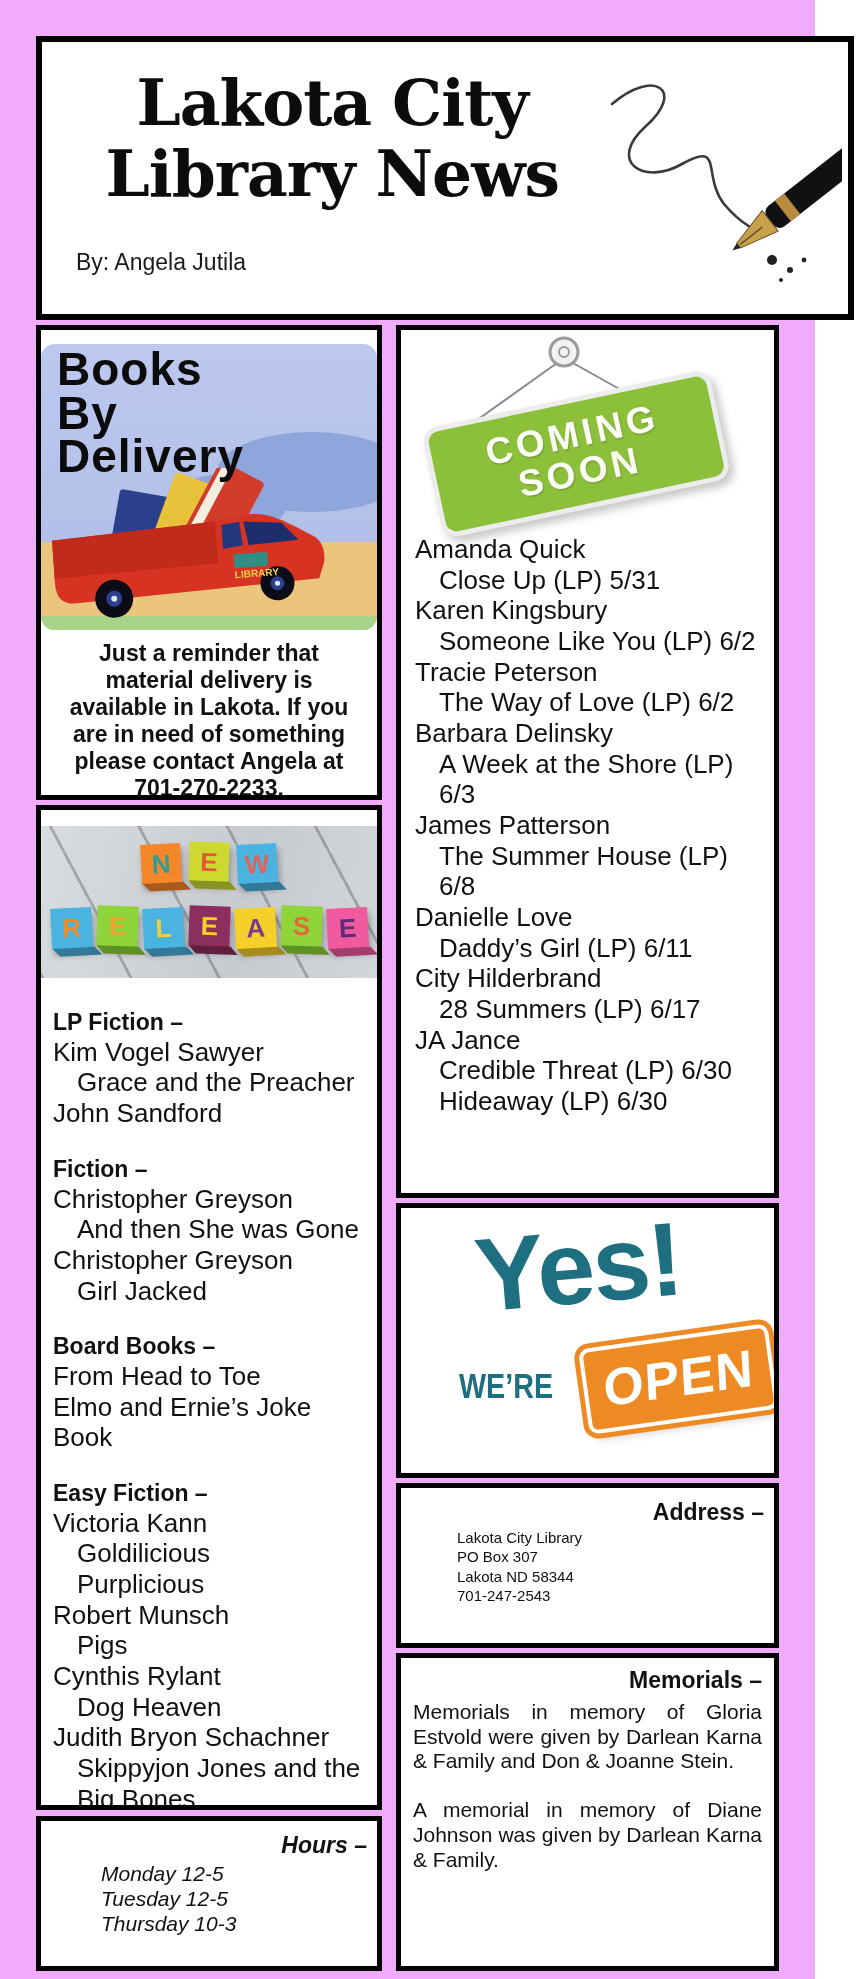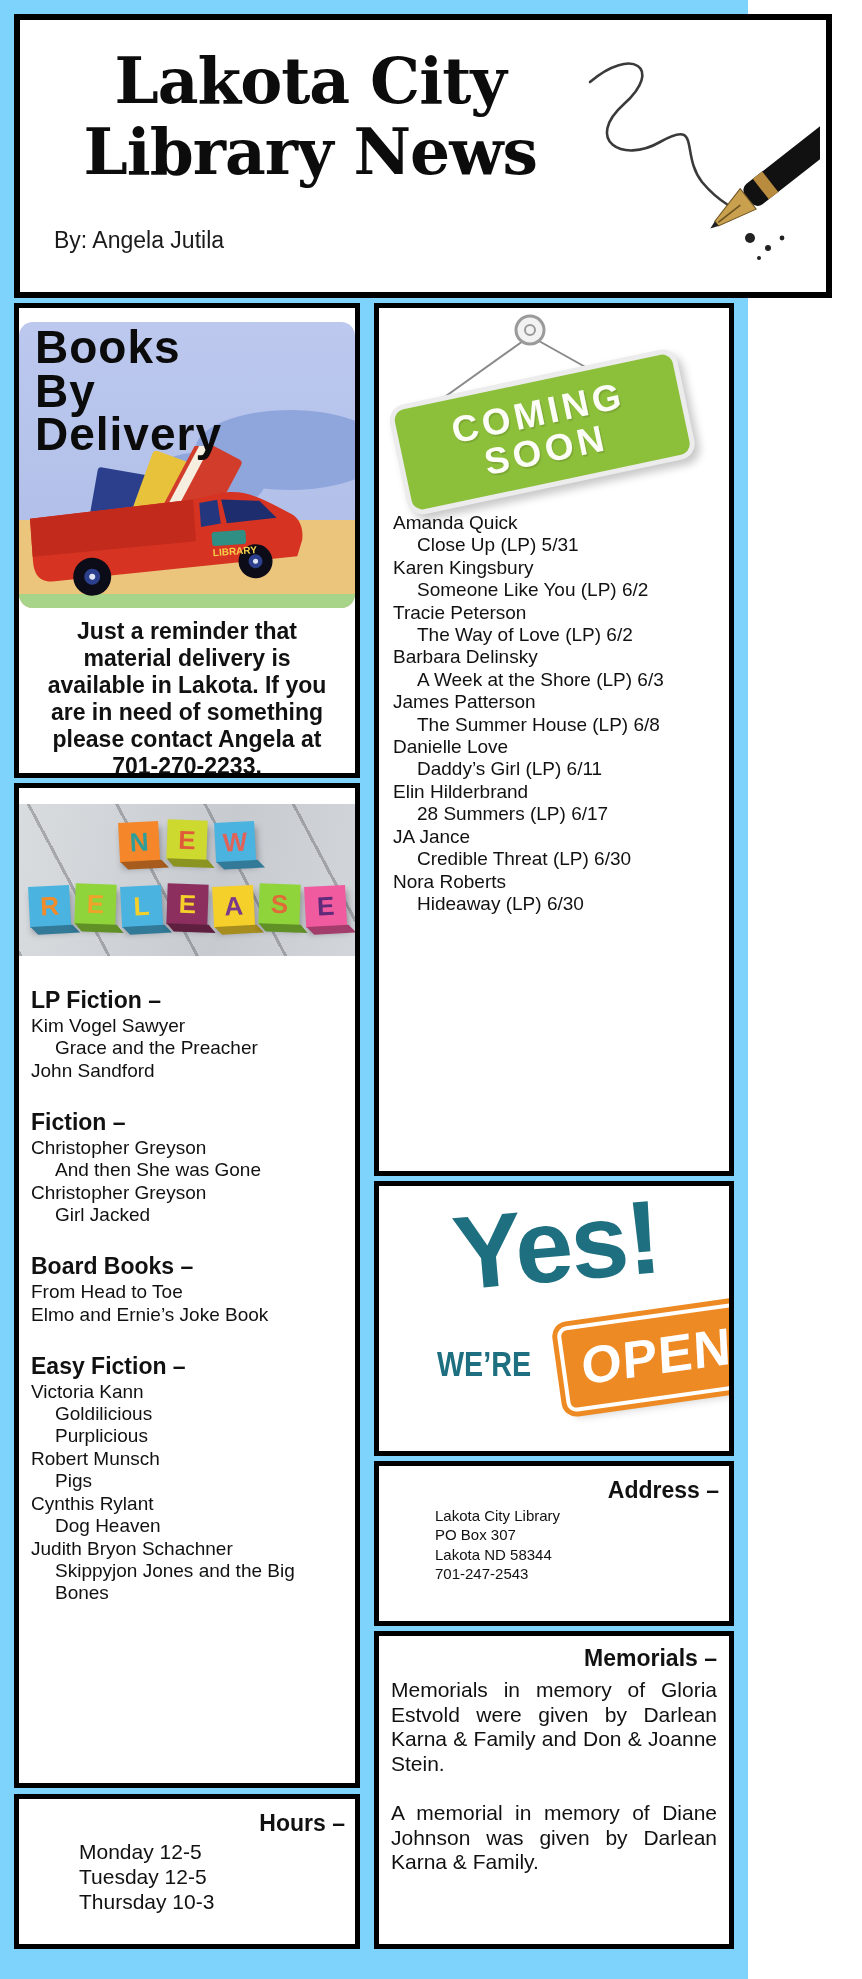--- a/index.html
+++ b/index.html
@@ -1,18 +1,18 @@
 <!DOCTYPE html>
 <html><head>
 <meta charset="utf-8">
 <style>
   * { margin:0; padding:0; box-sizing:border-box; }
   html,body { background:#ffffff; }
   body { width:862px; font-family:"Liberation Sans", sans-serif; color:#111; }
-  .page { width:748px; height:1979px; padding:14px; background:#7dd3fc; }
+  .page { width:815px; height:1979px; padding:36px; background:#f0abfc; }
 
   .panel { background:#fff; border:5px solid #000; overflow:hidden; }
 
   
   .header { width:818px; height:284px; border-width:6px; position:relative; }
   .title-wrap { width:72%; text-align:center; margin-top:26px; }
   .title-line { font-family:"DejaVu Serif", serif; font-weight:bold; font-size:63px; line-height:1.13; color:#0c0c0c; letter-spacing:-1px; }
   .byline { position:absolute; left:34px; bottom:38px; font-size:23px; color:#1a1a1a; }
   .pen-art { position:absolute; right:6px; top:22px; }
 
@@ -49,25 +49,25 @@
   .row-new .cube { width:40px; height:40px; font-size:26px; }
   .row-release .cube { width:41px; height:41px; font-size:26px; }
   .cube::after { content:""; position:absolute; left:4px; right:-5px; bottom:-7px; height:8px;
                  background:inherit; filter:brightness(.68); transform:skewX(42deg); z-index:-1; }
   .cube:nth-child(odd)  { transform:rotate(-3deg) translateY(2px); }
   .cube:nth-child(even) { transform:rotate(2deg); }
   .nr-lists { padding:14px 10px 0 12px; }
   .book-section { margin-top:26px; }
   .book-section:first-child { margin-top:12px; }
   .section-heading { font-weight:bold; font-size:23px; line-height:1.25; }
-  .book-line  { font-size:19px; line-height:1.18; }
+  .book-line  { font-size:26px; line-height:1.18; }
   .book-title { padding-left:24px; }
 
   
-  .p-hours { height:155px; padding:10px 10px 0 12px; }
+  .p-hours { height:155px; padding:10px 10px 0 12px;font-style:italic; }
   .p-hours .line { font-size:21px; line-height:1.2; padding-left:48px; }
 
   
   .p-coming { height:873px; margin-bottom:5px; }
   .sign-area { position:relative; height:190px; margin-top:6px; }
   .pinline { position:absolute; left:50%; top:0; transform:translateX(-58%); }
   .cs-sign { position:absolute; left:50%; top:62px; transform:translateX(-54%) rotate(-12deg);
              width:294px; height:112px; background:#8cbf3a; border:5px solid #ececec; border-radius:16px;
              box-shadow:4px 6px 8px rgba(0,0,0,.22);
              display:flex; flex-direction:column; align-items:center; justify-content:center;
@@ -247,25 +247,24 @@
             <div class="book-line">Karen Kingsbury</div>
             <div class="book-line book-title">Someone Like You (LP) 6/2</div>
             <div class="book-line">Tracie Peterson</div>
             <div class="book-line book-title">The Way of Love (LP) 6/2</div>
             <div class="book-line">Barbara Delinsky</div>
             <div class="book-line book-title">A Week at the Shore (LP) 6/3</div>
             <div class="book-line">James Patterson</div>
             <div class="book-line book-title">The Summer House (LP) 6/8</div>
             <div class="book-line">Danielle Love</div>
             <div class="book-line book-title">Daddy’s Girl (LP) 6/11</div>
-            <div class="book-line">Elin Hilderbrand</div>
+            <div class="book-line">City Hilderbrand</div>
             <div class="book-line book-title">28 Summers (LP) 6/17</div>
             <div class="book-line">JA Jance</div>
             <div class="book-line book-title">Credible Threat (LP) 6/30</div>
-            <div class="book-line">Nora Roberts</div>
             <div class="book-line book-title">Hideaway (LP) 6/30</div>
           </div>
       </div>
 
       <div class="panel p-open">
         <div class="yes-word">Yes!</div>
         <div class="were-word">WE’RE</div>
         <div class="open-badge">
           <span>OPEN</span>
         </div>

